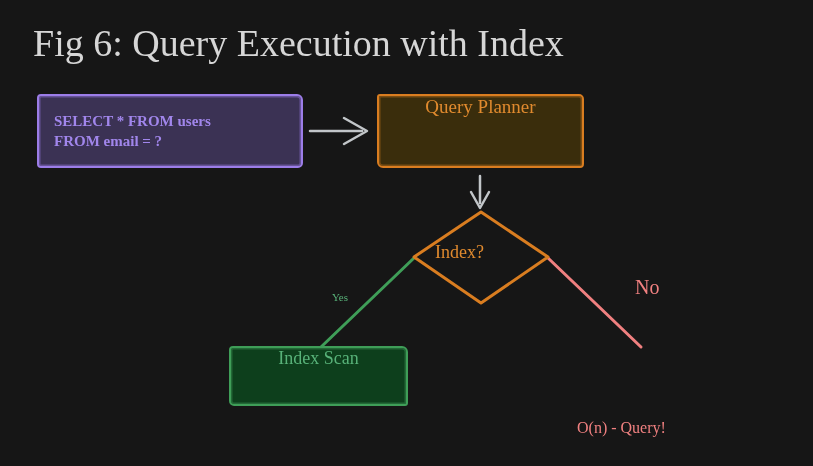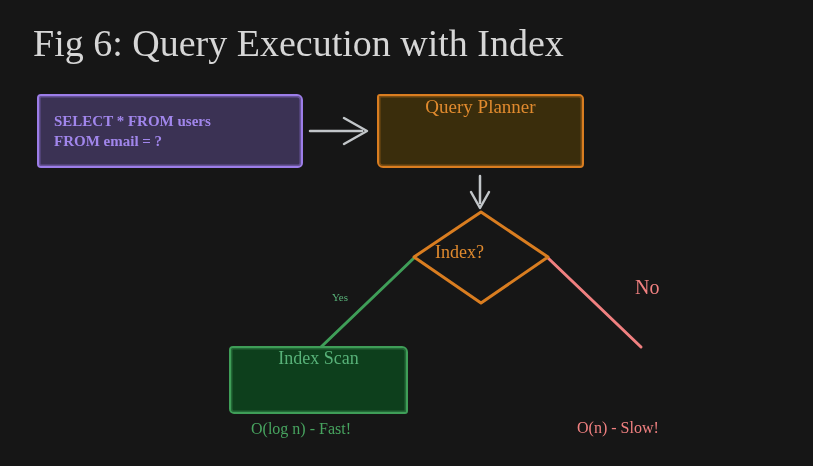--- a/index.html
+++ b/index.html
@@ -52,21 +52,21 @@
     font-size:15px;line-height:20px;font-weight:bold;
   }
   .box-planner{
     left:377px;top:94px;width:207px;height:74px;
     border-color:var(--orange-border);background:var(--orange-fill);
     border-radius:3px 5px 4px 6px;
     box-shadow:inset 0 0 0 1.5px rgba(217,125,32,.4);
     color:var(--orange-text);font-size:19px;
   }
   .box-index{
-    left:229px;top:346px;width:179px;height:68px;
+    left:229px;top:346px;width:179px;height:60px;
     border-color:var(--green-border);background:var(--green-fill);
     border-radius:4px 6px 3px 5px;
     box-shadow:inset 0 0 0 1.5px rgba(63,158,88,.45);
     color:var(--green-text);font-size:18px;
   }
   .box-full{
     left:554px;top:345px;width:178px;height:61px;
     border-color:var(--salmon-border);background:var(--salmon-fill);
     border-radius:5px 4px 6px 4px;
     box-shadow:inset 0 0 0 1.5px rgba(240,128,128,.4);
@@ -112,16 +112,15 @@
   <div class="label label-decision">Index?</div>
 
   <div class="label label-yes">Yes</div>
   <div class="label label-no">No</div>
 
   <div class="box box-index">
     <span>Index Scan</span>
   </div>
 
 
-  <div class="label caption-green">O(log n) - Fast!</div>
-  <div class="label caption-salmon">O(n) - Slow!</div>
+  <div class="label caption-salmon">O(n) - Query!</div>
 
 </div>
 
 </body></html>

